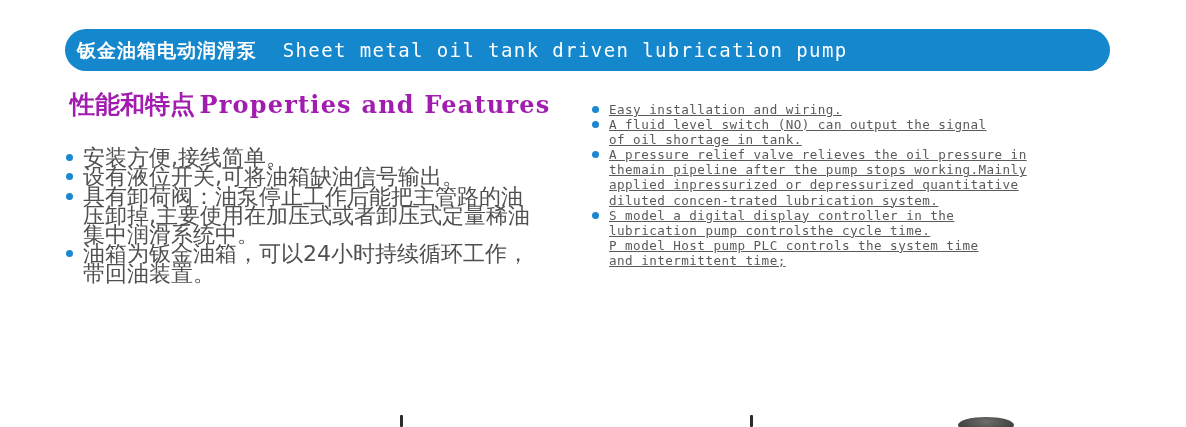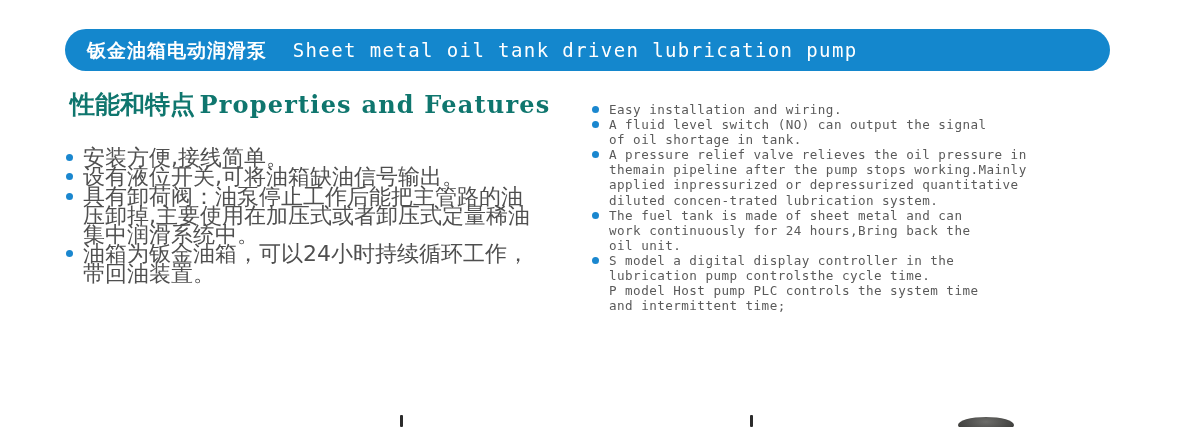--- a/index.html
+++ b/index.html
@@ -13,34 +13,34 @@
 
   
   .banner{
     position:absolute;left:65px;top:29px;
     width:1045px;height:42px;
     background:#1487cd;
     border-radius:21px;
     display:flex;align-items:center;
   }
   .banner-text{
-    margin-left:22px;
+    margin-left:12px;
     color:#ffffff;
     font-family:"DejaVu Sans Mono","Liberation Mono",monospace;
     font-size:19px;
     letter-spacing:1.4px;
     white-space:pre;
     line-height:1;
   }
   .banner-cn{font-family:"DejaVu Sans","Liberation Sans",sans-serif;font-weight:bold;letter-spacing:1px;}
 
   
   .section-heading{
     position:absolute;left:70px;top:92px;
-    color:#0f766e;
+    color:#a21caf;
     white-space:pre;
     line-height:1;
   }
   .sh-cn{
     font-family:"DejaVu Sans","Liberation Sans",sans-serif;
     font-weight:bold;font-size:25px;letter-spacing:0px;
   }
   .sh-en{
     font-family:"DejaVu Serif","Liberation Serif",serif;
     font-weight:bold;font-size:24px;letter-spacing:1.2px;
@@ -66,20 +66,21 @@
     margin-bottom:0px;white-space:pre-line;
   }
   .col-cn li .dot{top:6px;}
 
   
   .col-en li{
     font-family:"DejaVu Sans Mono","Liberation Mono",monospace;
     font-size:12.6px;line-height:15.1px;color:#5a5a5a;
     letter-spacing:0.45px;white-space:pre-line;
     margin-bottom:0px;
+    text-decoration:underline;
   }
   .col-en li .dot{top:4px;left:1px;width:6.5px;height:6.5px;}
 
   
   .tick{
     position:absolute;width:3px;height:12px;
     background:#2b2b2b;border-radius:1px;
   }
   .cylinder-top{
     position:absolute;left:958px;top:417px;
@@ -113,23 +114,20 @@
 
   <div class="col-en">
     <ul class="blist">
       <li><span class="dot"></span><span>Easy installation and wiring.</span></li>
       <li><span class="dot"></span><span>A fluid level switch (NO) can output the signal
 of oil shortage in tank.</span></li>
       <li><span class="dot"></span><span>A pressure relief valve relieves the oil pressure in
 themain pipeline after the pump stops working.Mainly
 applied inpressurized or depressurized quantitative
 diluted concen-trated lubrication system.</span></li>
-      <li><span class="dot"></span><span>The fuel tank is made of sheet metal and can
-work continuously for 24 hours,Bring back the
-oil unit.</span></li>
       <li><span class="dot"></span><span>S model a digital display controller in the
 lubrication pump controlsthe cycle time.
 P model Host pump PLC controls the system time
 and intermittent time;</span></li>
     </ul>
   </div>
 
   <div class="tick" style="left:400px;top:415px;"></div>
   <div class="tick" style="left:750px;top:415px;"></div>
   <div class="cylinder-top"></div>

